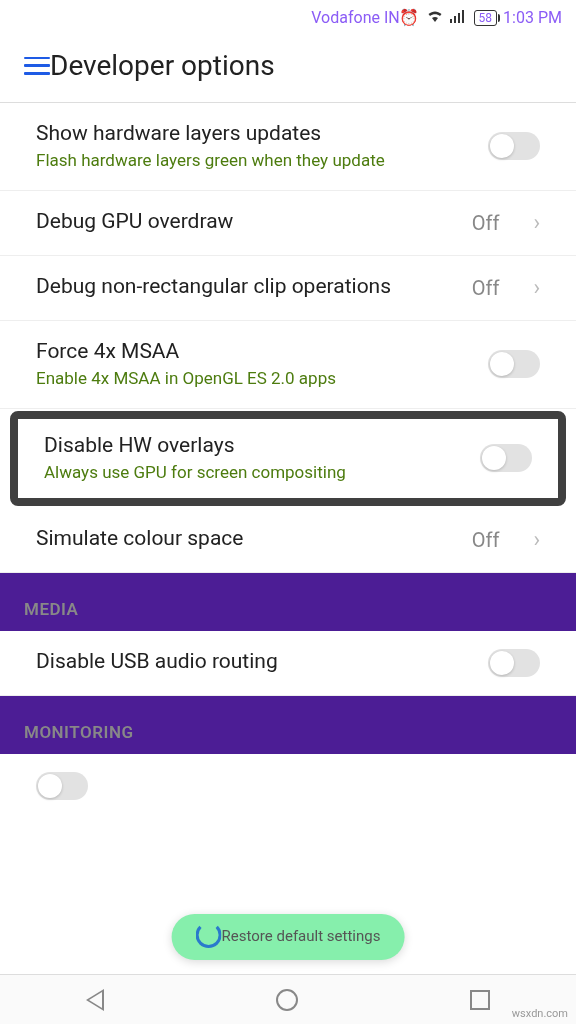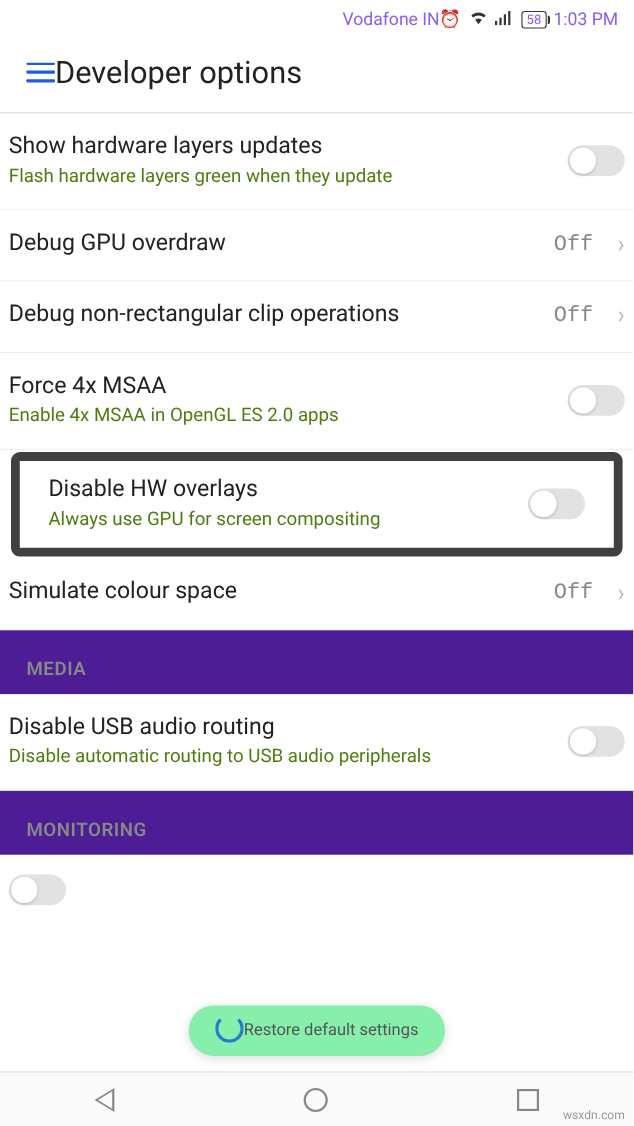--- a/index.html
+++ b/index.html
@@ -65,21 +65,21 @@
       border-radius: 1px;
     }
     .title {
       font-size: 28px;
       color: #222;
     }
     .content {
       overflow-y: hidden;
     }
     .item {
-      padding: 18px 8px;
+      padding: 18px 36px;
       display: flex;
       justify-content: space-between;
       align-items: center;
       border-bottom: 1px solid #eee;
       gap: 16px;
     }
     .item-text {
       flex: 1;
     }
     .item-title {
@@ -88,22 +88,21 @@
       margin-bottom: 4px;
     }
     .item-subtitle {
       font-size: 17px;
       color: #4d7c0f;
       line-height: 1.35;
     }
     .item-value {
       font-size: 20px;
       color: #888;
-      margin-right: 6px;
-      font-family: Liberation Mono, monospace;
+      margin-right: 18px;
     }
     .chevron {
       color: #bbb;
       font-size: 22px;
     }
     .toggle {
       width: 52px;
       height: 28px;
       background: #e2e2e2;
       border-radius: 14px;
@@ -291,21 +290,20 @@
     </div>
     <span class="item-value">Off</span>
     <span class="chevron">›</span>
   </div>
 
   <div class="section-header">MEDIA</div>
 
   <div class="item">
     <div class="item-text">
       <div class="item-title">Disable USB audio routing</div>
-      <div class="item-subtitle">Disable automatic routing to USB audio peripherals</div>
     </div>
     <div class="toggle"></div>
   </div>
 
   <div class="section-header">MONITORING</div>
 
   <div class="item" style="border-bottom:none;">
     <div class="toggle"></div>
   </div>
 

